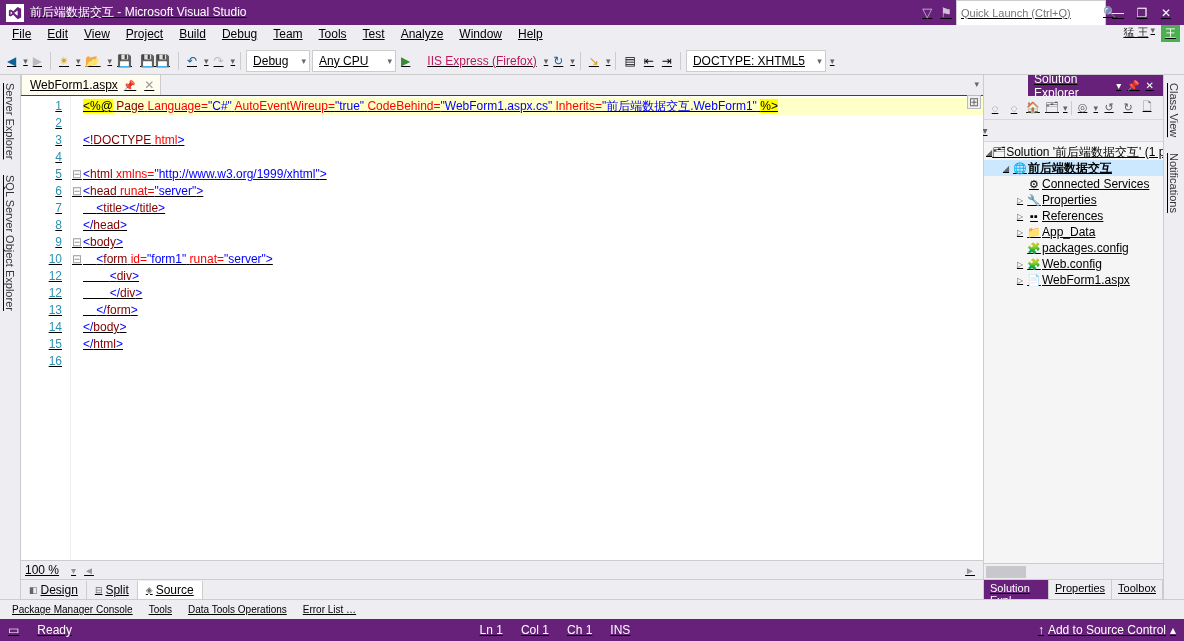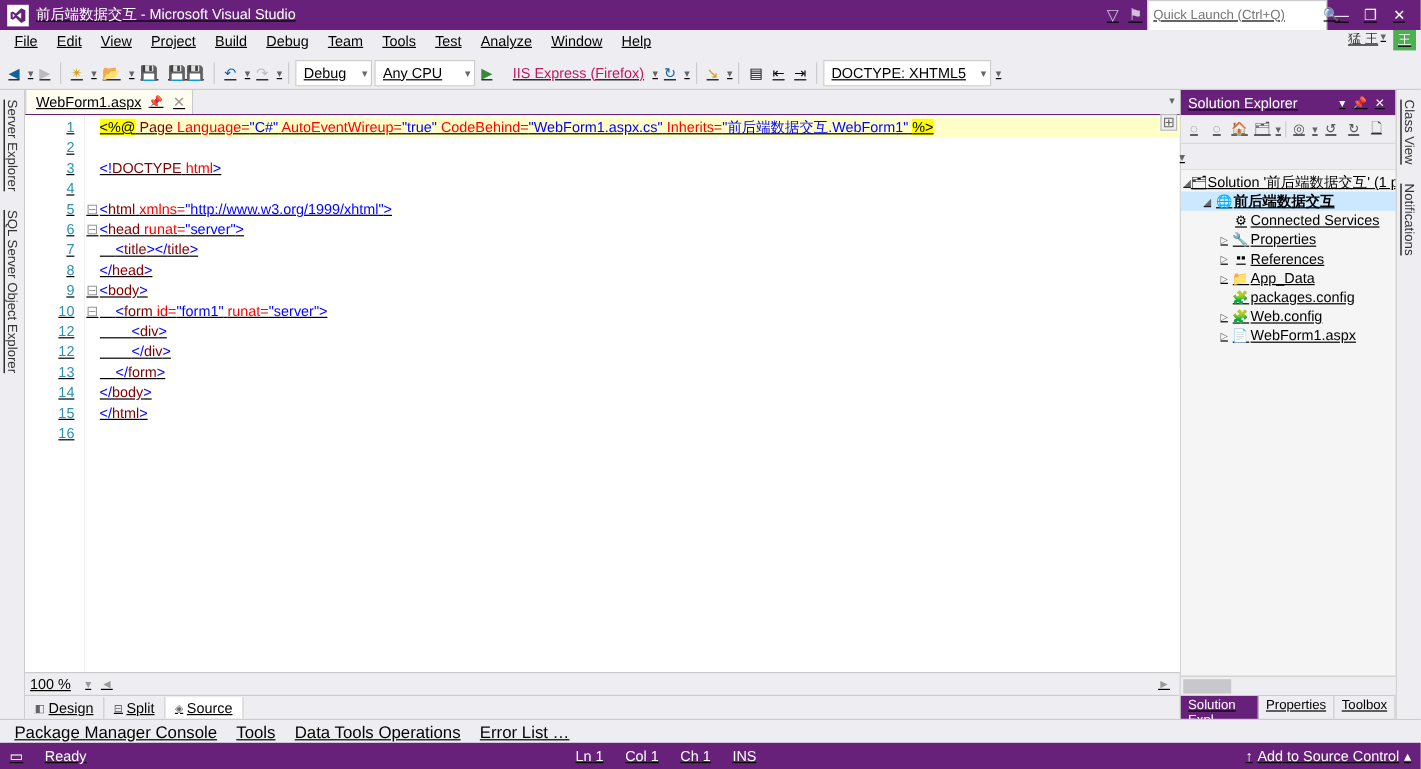--- a/index.html
+++ b/index.html
@@ -72,21 +72,21 @@
 .editor-footer { height: 19px; background: #eeeef2; border-top: 1px solid #ccc; display: flex; align-items: center; padding: 0 4px; font-size: 11px; }
 .editor-footer .zoom { margin-right: 8px; }
 .editor-footer .arrow { color: #999; font-size: 10px; padding: 0 4px; }
 .view-tabs { height: 20px; background: #eeeef2; border-top: 1px solid #ccc; display: flex; align-items: center; }
 .view-tab { padding: 2px 8px; font-size: 11px; border-right: 1px solid #ccc; cursor: pointer; display: flex; align-items: center; gap: 3px; }
 .view-tab .ico { font-size: 9px; color: #666; }
 .view-tab.active { background: #fff; }
 
 
 .solexp { width: 180px; background: #eeeef2; display: flex; flex-direction: column; border-left: 1px solid #ccc; }
-.solexp .panel-title { height: 21px; background: #68217a; color: #fff; display: flex; align-items: center; padding: 0 6px; font-size: 12px; }
+.solexp .panel-title { height: 21px; background: #68217a; color: #fff; display: flex; align-items: center; padding: 0 6px; font-size: 12px; margin-left: 44px; }
 .solexp .panel-title .title-text { flex: 1; }
 .solexp .panel-title .pin, .solexp .panel-title .close, .solexp .panel-title .dd { font-size: 10px; padding: 0 3px; cursor: pointer; }
 .solexp .panel-toolbar { height: 24px; background: #eeeef2; display: flex; align-items: center; padding: 0 3px; gap: 3px; border-bottom: 1px solid #d8d8dc; }
 .solexp .panel-toolbar .pt-btn { width: 16px; height: 16px; display: flex; align-items: center; justify-content: center; font-size: 11px; color: #555; cursor: pointer; }
 .solexp .panel-search { height: 22px; border-bottom: 1px solid #d8d8dc; display: flex; align-items: center; padding: 0 4px; }
 .solexp .panel-search input { flex: 1; border: 1px solid #ccc; height: 18px; padding: 0 4px; font-size: 11px; outline: none; }
 .solexp .panel-search .si { font-size: 10px; color: #666; margin-left: -18px; }
 .solexp .tree { flex: 1; background: #f5f5f5; overflow: auto; padding: 2px 0; font-size: 12px; }
 .tree .row { height: 16px; display: flex; align-items: center; padding-left: 2px; white-space: nowrap; }
 .tree .row.selected { background: #cce8ff; }
@@ -96,21 +96,21 @@
 .tree .ico { width: 16px; text-align: center; font-size: 11px; }
 .tree .ind { width: 14px; display: inline-block; }
 .bottom-scroll { height: 16px; background: #eeeef2; border-top: 1px solid #ccc; position: relative; }
 .bottom-scroll .thumb { position: absolute; left: 2px; top: 2px; height: 12px; width: 40px; background: #c8c8cc; }
 .panel-tabs { height: 20px; display: flex; border-top: 1px solid #ccc; }
 .panel-tab { padding: 2px 6px; font-size: 11px; border-right: 1px solid #ccc; cursor: pointer; }
 .panel-tab.active { background: #68217a; color: #fff; }
 
 
 .bottool { height: 20px; background: #eeeef2; border-top: 1px solid #ccc; display: flex; align-items: center; padding: 0 4px; }
-.bottool .bt { padding: 2px 8px; font-size: 14px; cursor: pointer; }
+.bottool .bt { padding: 2px 8px; font-size: 10px; cursor: pointer; }
 
 
 .statusbar { height: 22px; background: #68217a; color: #fff; display: flex; align-items: center; padding: 0 8px; font-size: 11px; gap: 18px; }
 .statusbar .sb-icon { font-size: 12px; }
 .statusbar .spacer { flex: 1; }
 .statusbar .src-ctrl { display: flex; align-items: center; gap: 4px; }
 </style>
 </head>
 <body>
 

